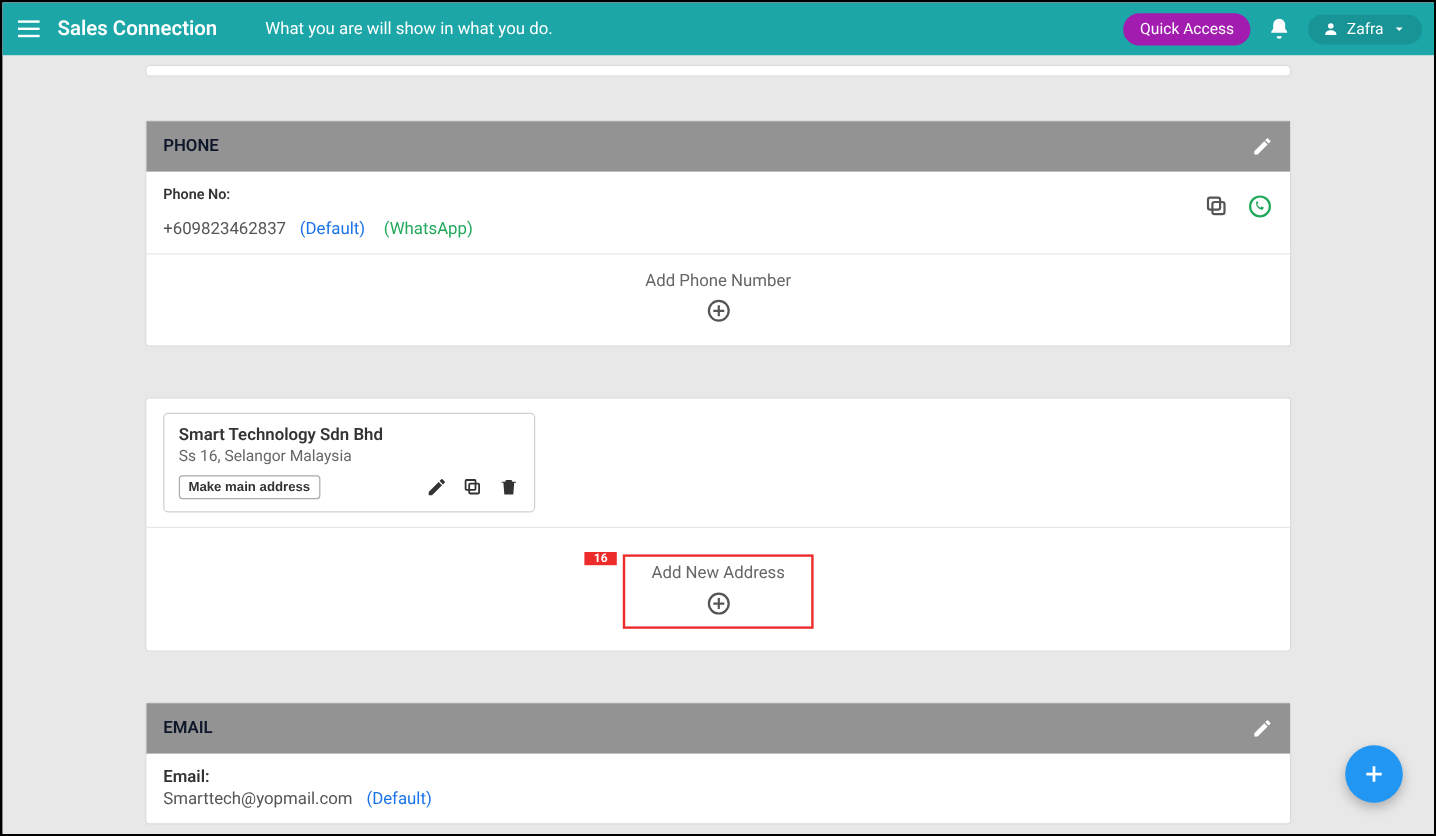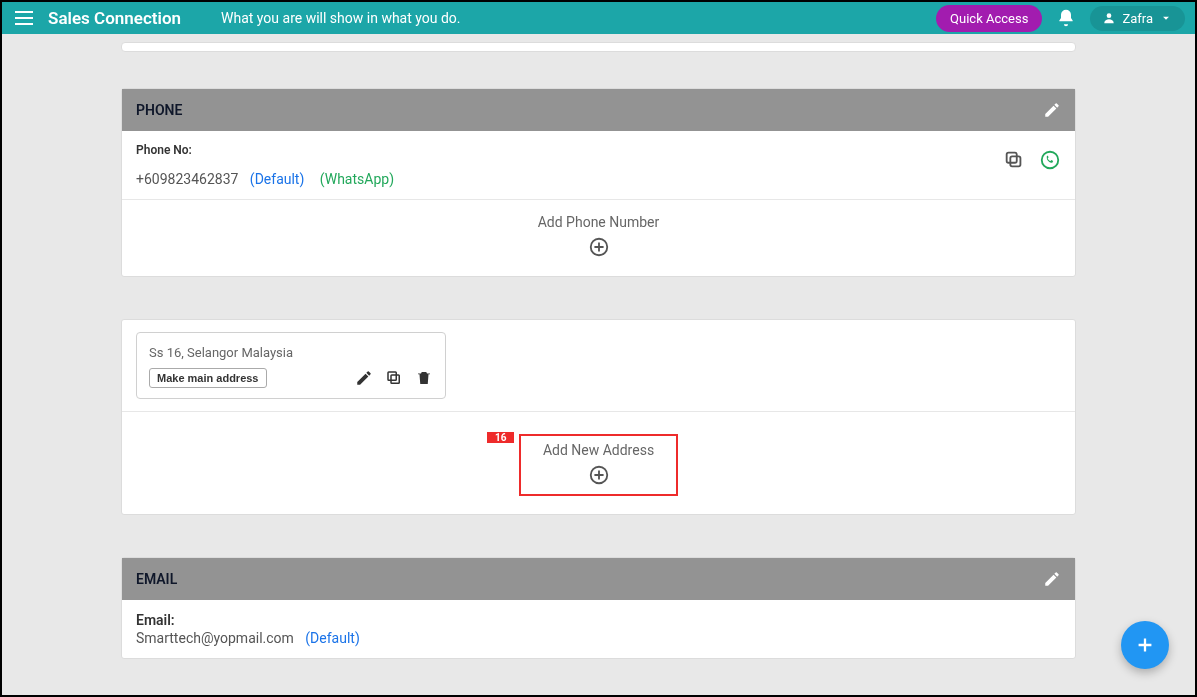--- a/index.html
+++ b/index.html
@@ -7,21 +7,21 @@
       font-family: -apple-system, BlinkMacSystemFont, 'Segoe UI', Roboto, Arial, sans-serif;
       background: #e8e8e8;
       width: 1197px;
       height: 697px;
       overflow: hidden;
       border: 2px solid #000;
       position: relative;
     }
     .topbar {
       background: #1ca6a8;
-      height: 32px;
+      height: 44px;
       display: flex;
       align-items: center;
       padding: 0 10px;
       color: #fff;
     }
     .hamburger {
       width: 24px; height: 24px;
       display: flex; flex-direction: column; justify-content: center; gap: 4px;
       cursor: pointer;
       margin-right: 12px;
@@ -192,20 +192,21 @@
       <svg class="plus-circle" viewBox="0 0 24 24" fill="none" stroke="#555" stroke-width="2">
         <circle cx="12" cy="12" r="9"></circle>
           <path d="M12 7v10M7 12h10"></path>
       </svg>
     </div>
   </div>
 
   <div class="section">
     <div class="section-body">
       <div class="address-card">
+        <div class="name">Smart Technology Sdn Bhd</div>
         <div class="line">Ss 16, Selangor Malaysia</div>
         <div class="actions">
           <button class="make-main">Make main address</button>
           <div class="icon-group">
             <svg viewBox="0 0 24 24" fill="#333">
               <path d="M3 17.25V21h3.75L17.81 9.94l-3.75-3.75L3 17.25zM20.71 7.04a1 1 0 0 0 0-1.41l-2.34-2.34a1 1 0 0 0-1.41 0l-1.83 1.83 3.75 3.75 1.83-1.83z"></path>
             </svg>
             <svg viewBox="0 0 24 24" fill="none" stroke="#333" stroke-width="2">
               <rect x="8" y="8" width="11" height="11" rx="1"></rect>
               <rect x="4" y="4" width="11" height="11" rx="1"></rect>

